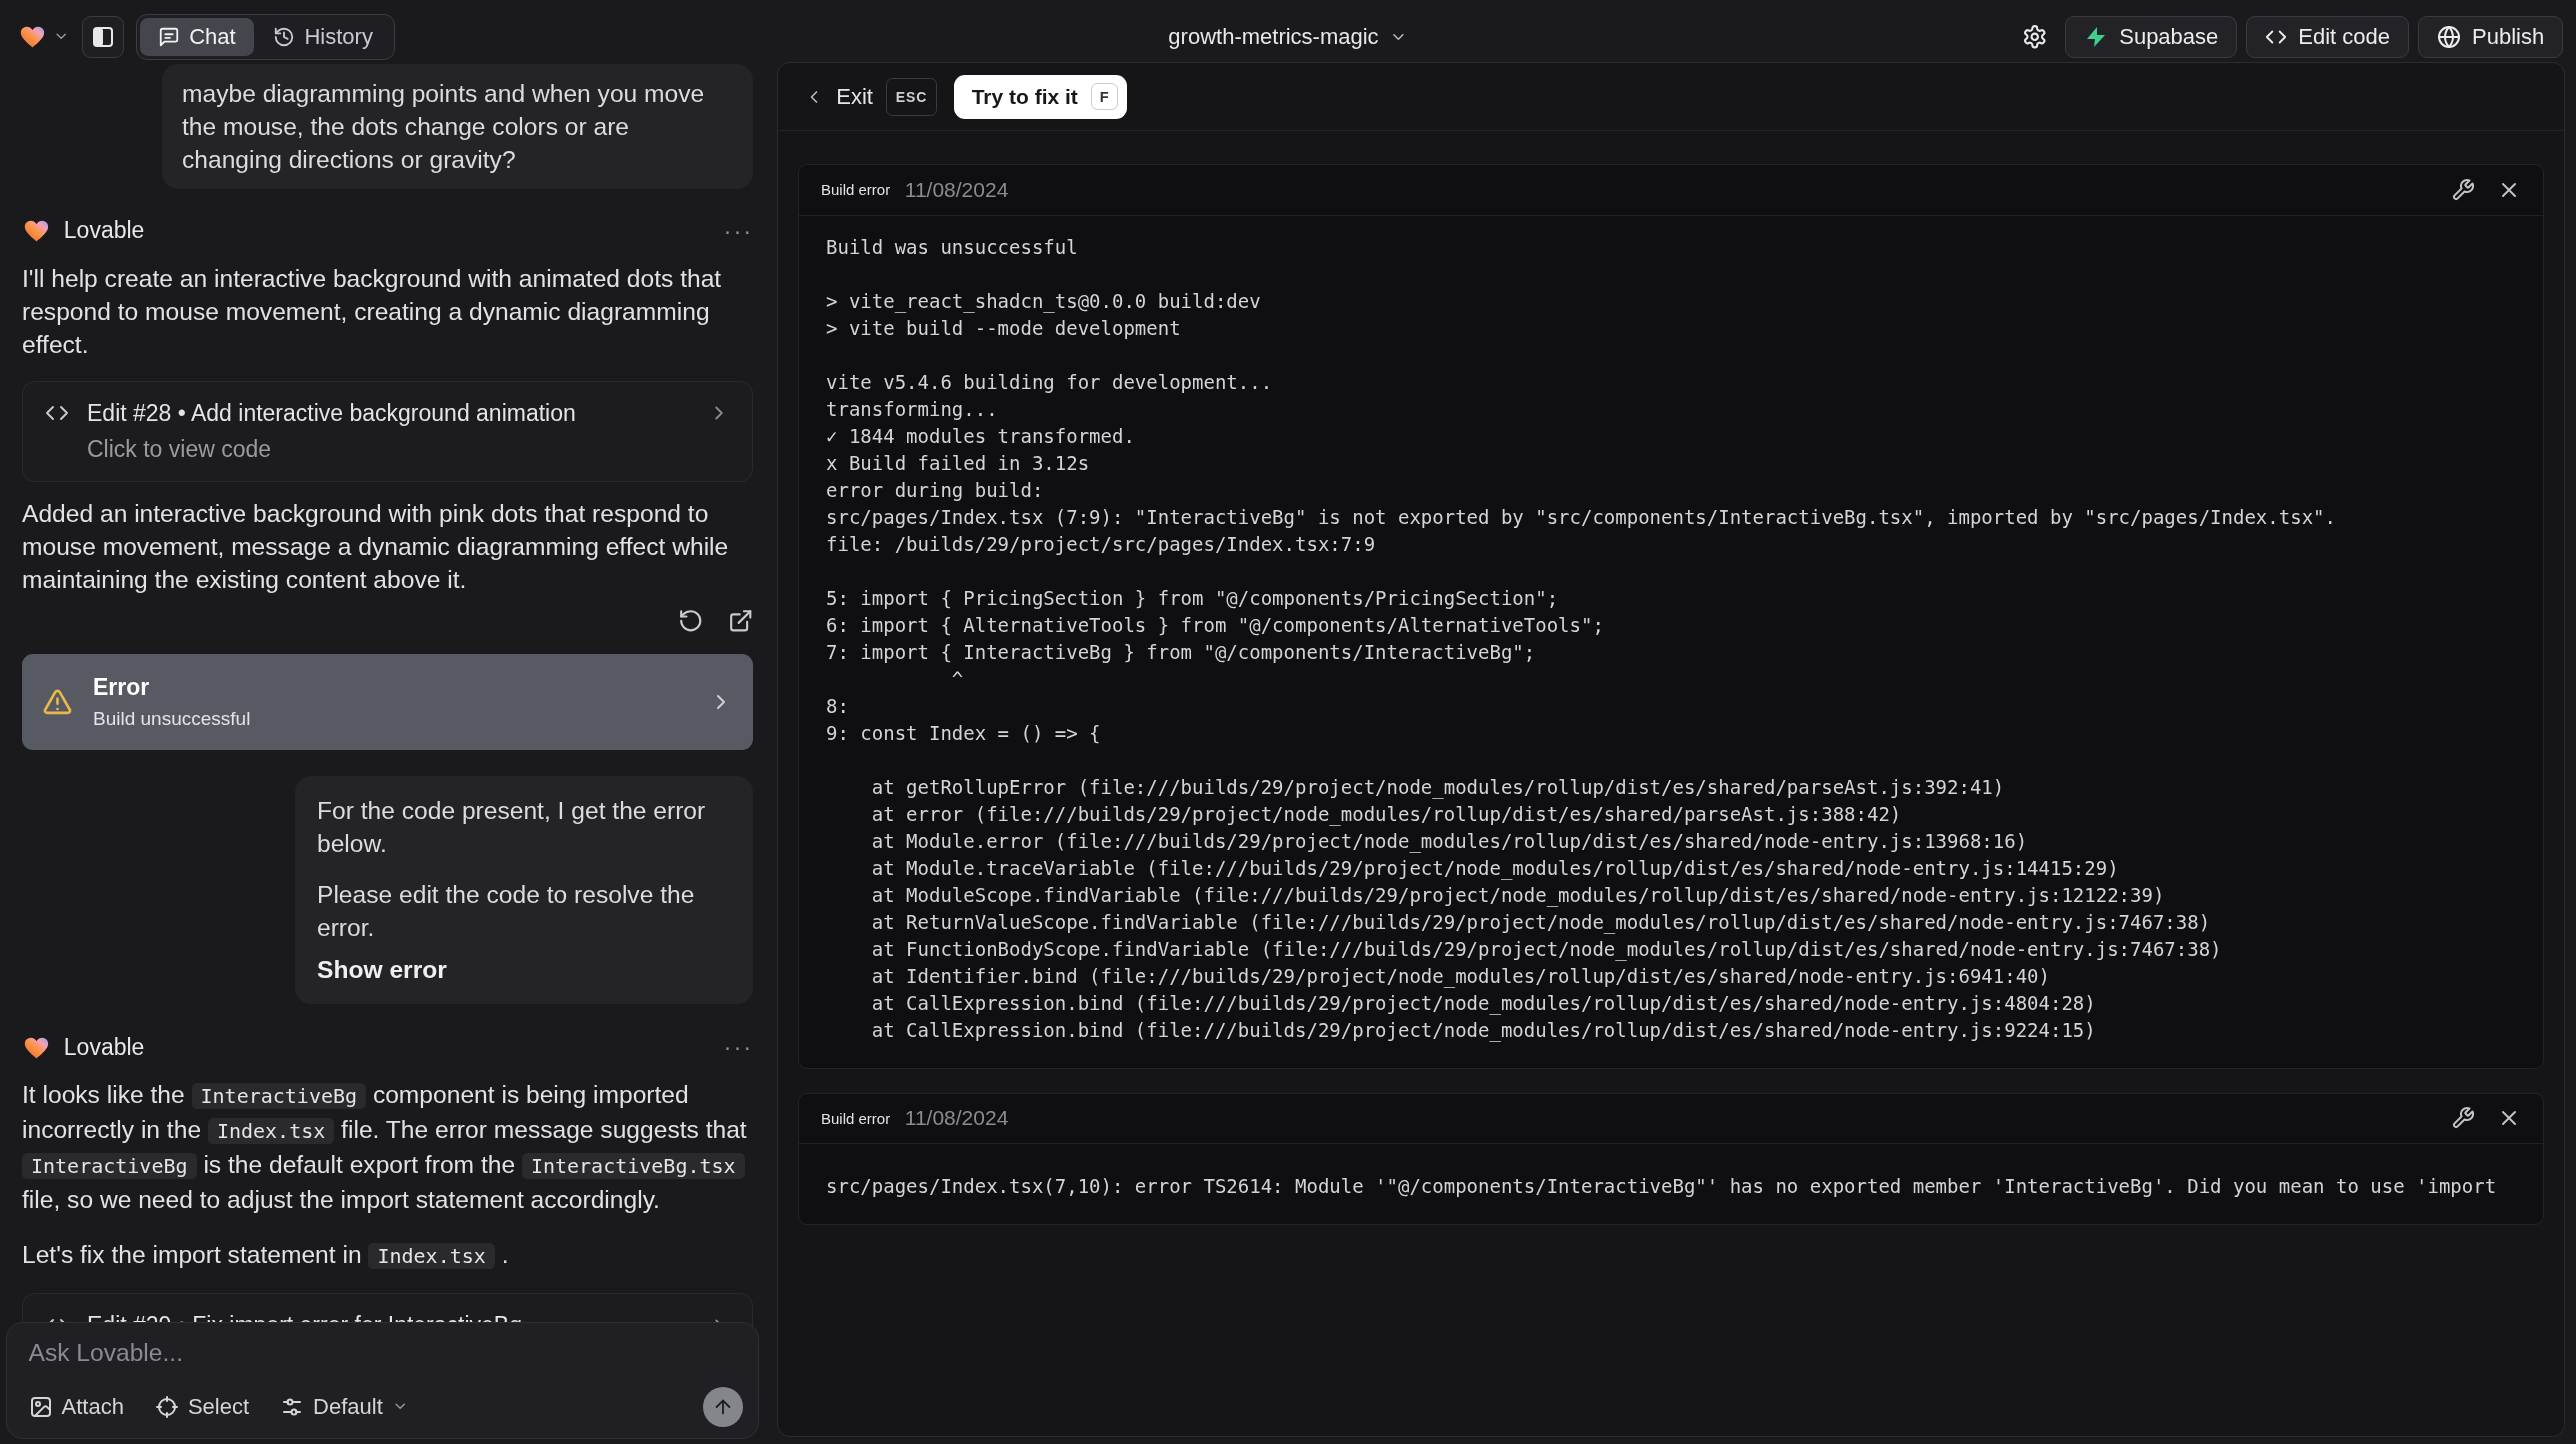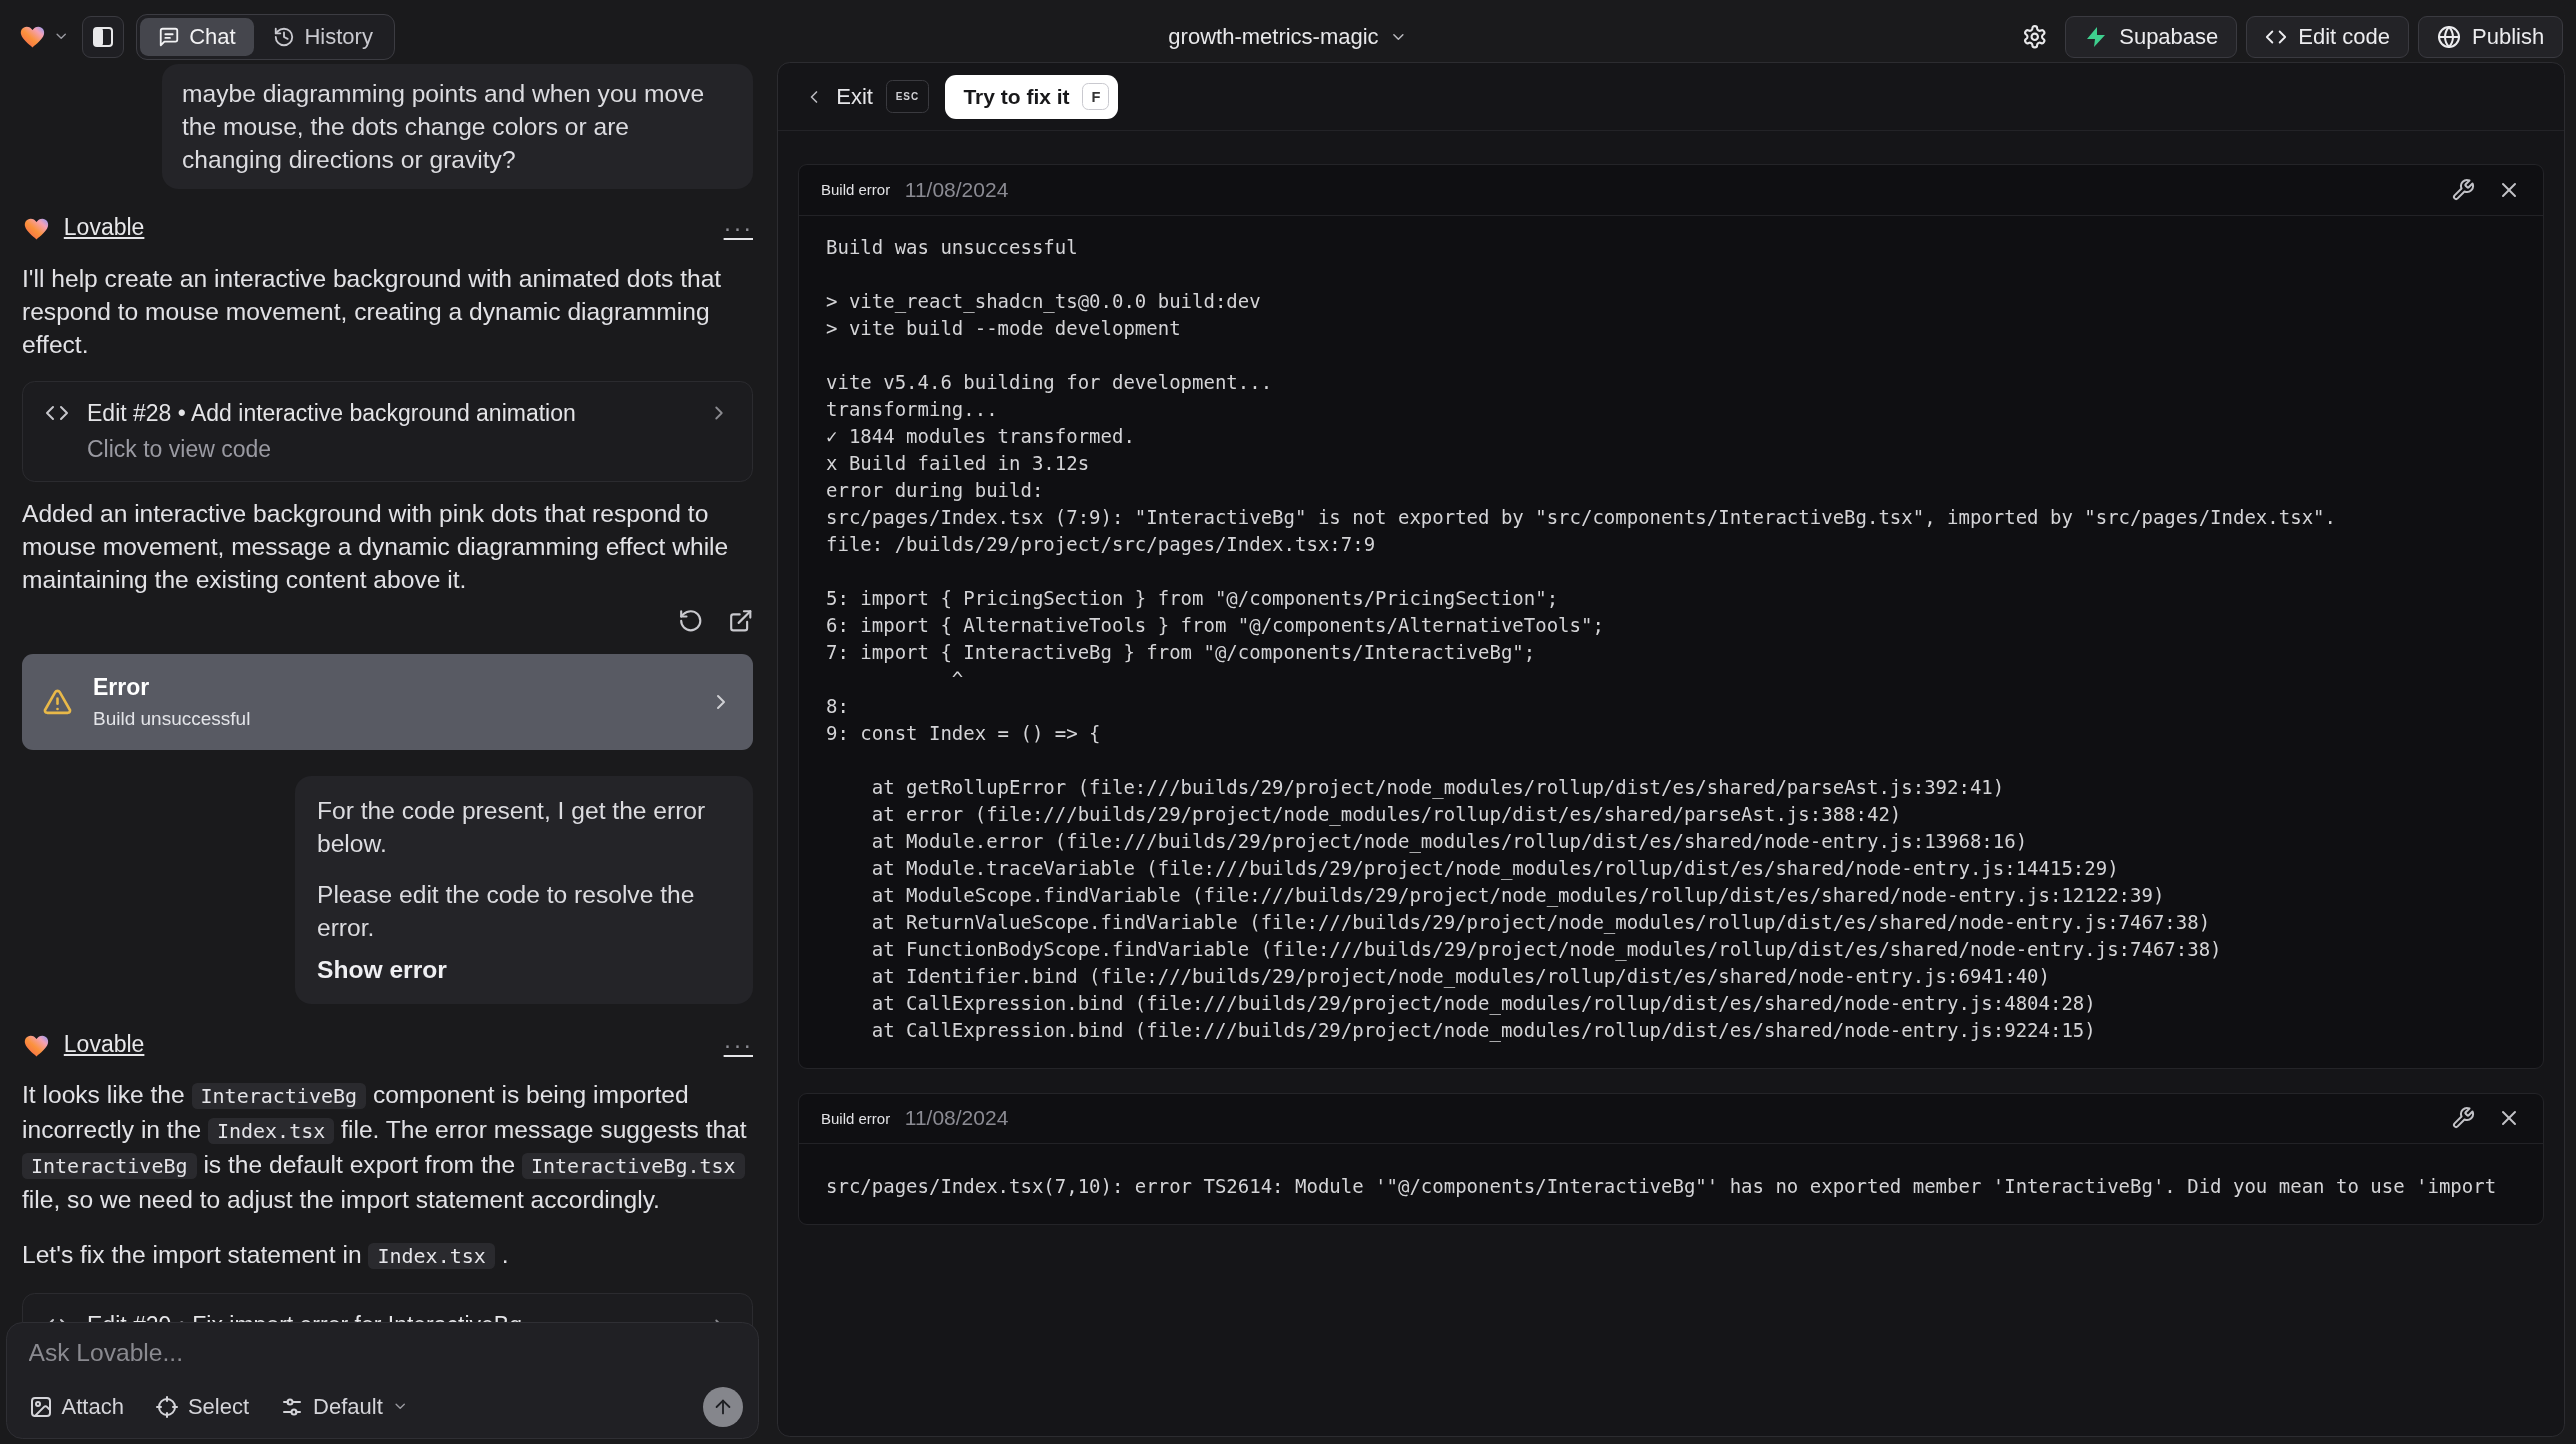--- a/index.html
+++ b/index.html
@@ -25,21 +25,21 @@
     border:0.9px solid #3a3a40; background:#232327; color:#ececef; font-size:22px; }
 
   
   .chat { position:absolute; left:0; top:57px; width:775px; height:1387px; overflow:hidden; padding:7.3px 22px 0 22px; }
   .bubble { background:#242428; border-radius:16.4px; padding:12.8px 20px; font-size:24.6px; line-height:33px;
     color:#dcdce0; margin-left:auto; }
   .bubble.first { width:591px; }
   .bubble.second { width:458px; margin-top:25.5px; padding:18px 22px; }
   .bubble .gap { height:18px; }
   .bubble .action { font-weight:bold; color:#f0f0f3; margin-top:9px; }
-  .lov-head { display:flex; align-items:flex-start; gap:12.8px; margin-top:25.5px; height:33px;text-decoration:underline; }
+  .lov-head { display:flex; align-items:center; gap:12.8px; margin-top:25.5px; height:33px; }
   .lov-name { font-size:23px; color:#e8e8ea; }
   .more { margin-left:auto; color:#8b8b92; font-size:24px; letter-spacing:1.8px; }
   .para { font-size:24.6px; line-height:33px; color:#e2e2e6; margin-top:14.6px; }
   .inline-code { font-family:"DejaVu Sans Mono", monospace; font-size:20px; background:#2a2a2e;
     border-radius:5.5px; padding:1px 9px; color:#e4e4e8; }
   .edit-card { margin-top:20px; border:0.9px solid #2b2b2f; background:#1c1c1f; border-radius:12.8px;
     padding:18px 22px; }
   .edit-row { display:flex; align-items:center; gap:18px; color:#c7c7cc; }
   .edit-title { font-size:23px; color:#e4e4e7; }
   .edit-sub { font-size:23px; color:#9a9aa2; margin:9px 0 0 42px; }
@@ -61,21 +61,21 @@
     color:#d4d4d9; font-size:22px; }
   .comp-item { display:flex; align-items:center; gap:9px; }
   .send-btn { margin-left:auto; width:40px; height:40px; border-radius:50%; background:#85868c;
     display:flex; align-items:center; justify-content:center; color:#1c1d21; }
 
   
   .overlay { position:absolute; left:777px; top:62px; right:11px; bottom:7.3px; background:#151518;
     border:0.9px solid #2c2c30; border-radius:12.8px; overflow:hidden; }
   .fixbar { height:68px; display:flex; align-items:center; padding:0 25.5px; gap:16.4px; border-bottom:0.9px solid #232327; }
   .exit { display:flex; align-items:center; gap:12.8px; color:#e6e6e9; font-size:22px; }
-  .kbd { border:0.9px solid #3a3a3f; border-radius:6.4px; padding:10px 9px; font-size:10px; font-weight:bold;
+  .kbd { border:0.9px solid #3a3a3f; border-radius:6.4px; padding:10px 9px; font-size:14px; font-weight:bold;
     color:#cfcfd3; letter-spacing:0.9px; }
   .fix-btn { display:flex; align-items:center; gap:12.8px; background:#ffffff; color:#18181a; font-weight:600;
     font-size:21px; height:44px; border-radius:11px; padding:0 9px 0 18px; }
   .fix-key { border:0.9px solid #c9c9cf; border-radius:6.4px; width:27px; height:27px; display:flex;
     align-items:center; justify-content:center; font-size:14.6px; color:#333; }
   .panels { padding:33px 20px; display:flex; flex-direction:column; gap:24px; }
   .panel { background:#0f0f12; border:0.9px solid #242428; border-radius:9px; }
   .panel-head { display:flex; align-items:center; padding:12.8px 22px; border-bottom:0.9px solid #222226; }
   .panel-title { font-size:15px; color:#e3e3e6; }
   .panel-date { font-size:21px; color:#8b8b93; margin-left:14.6px; }

